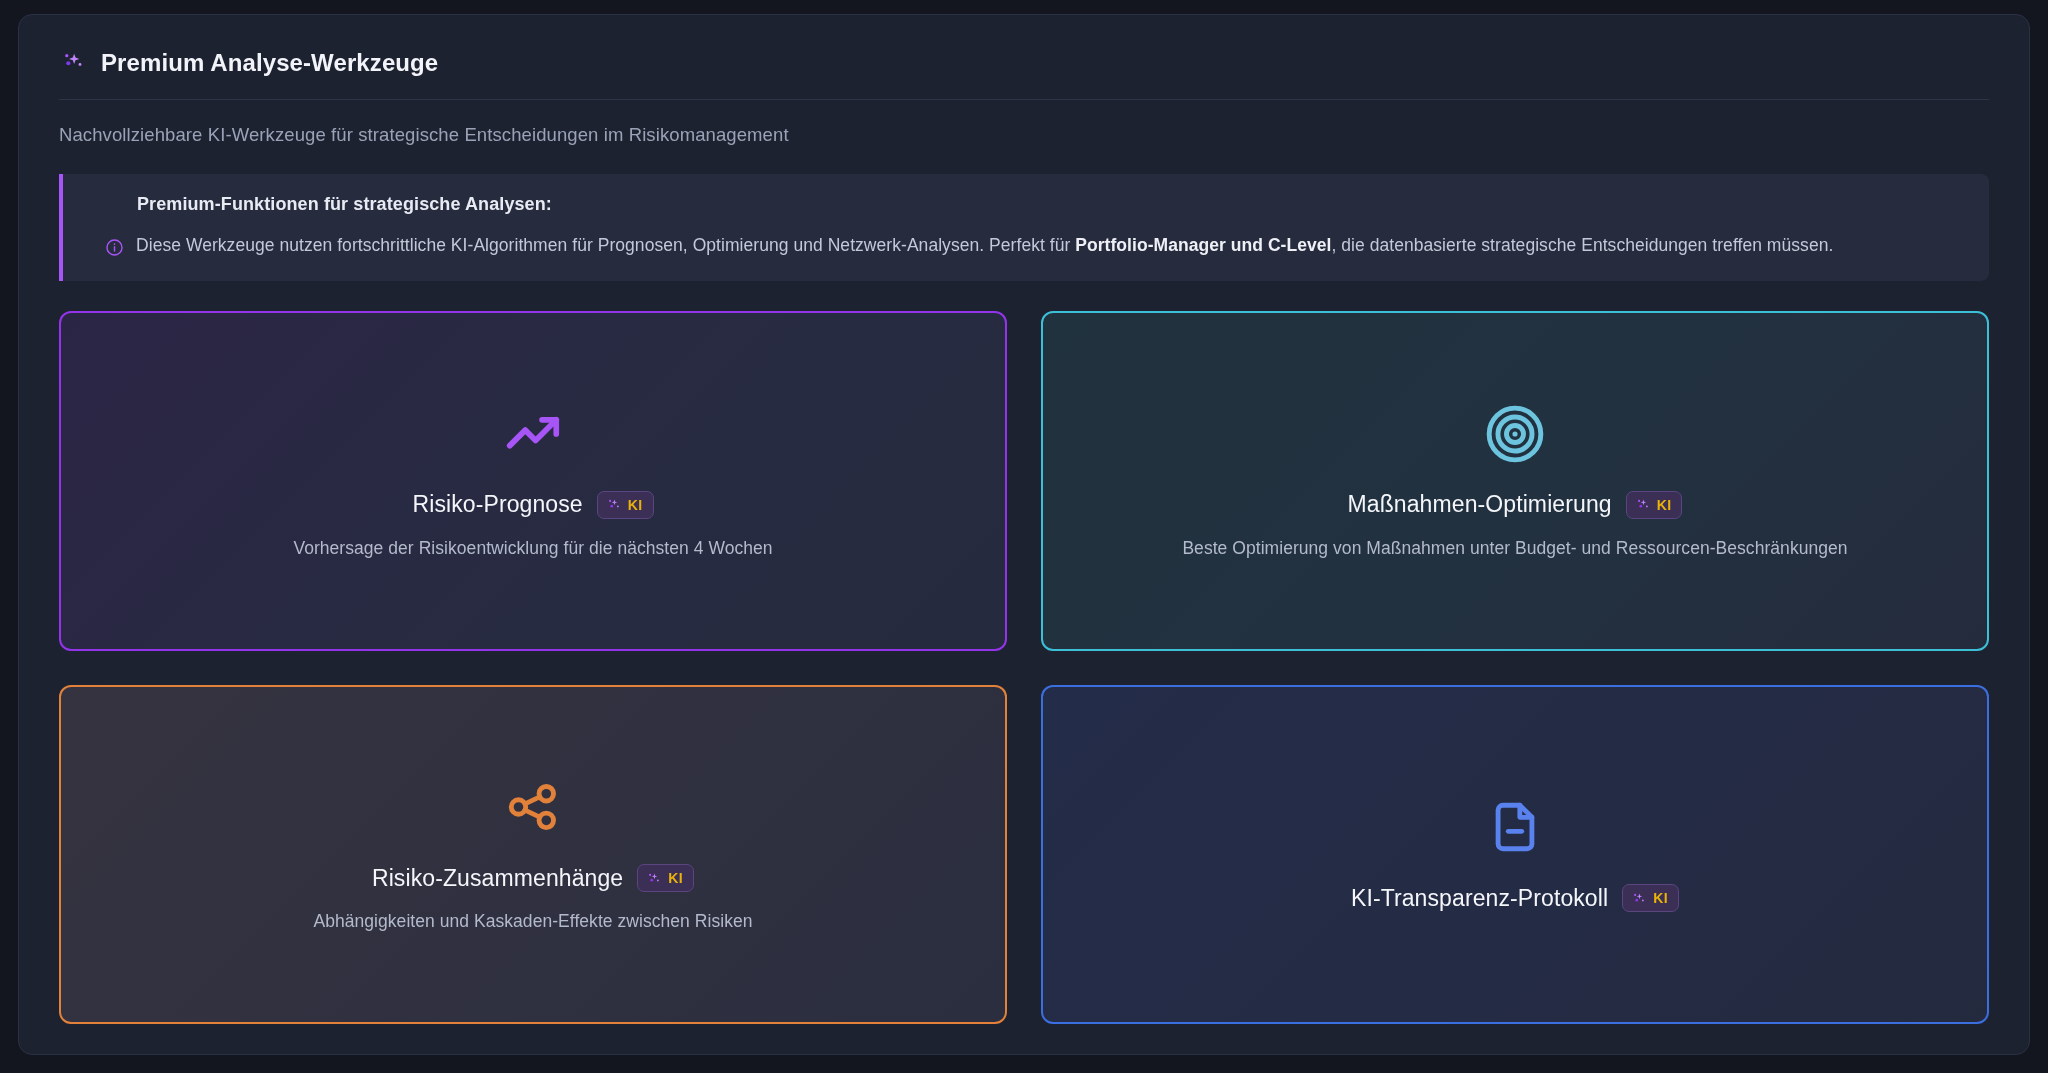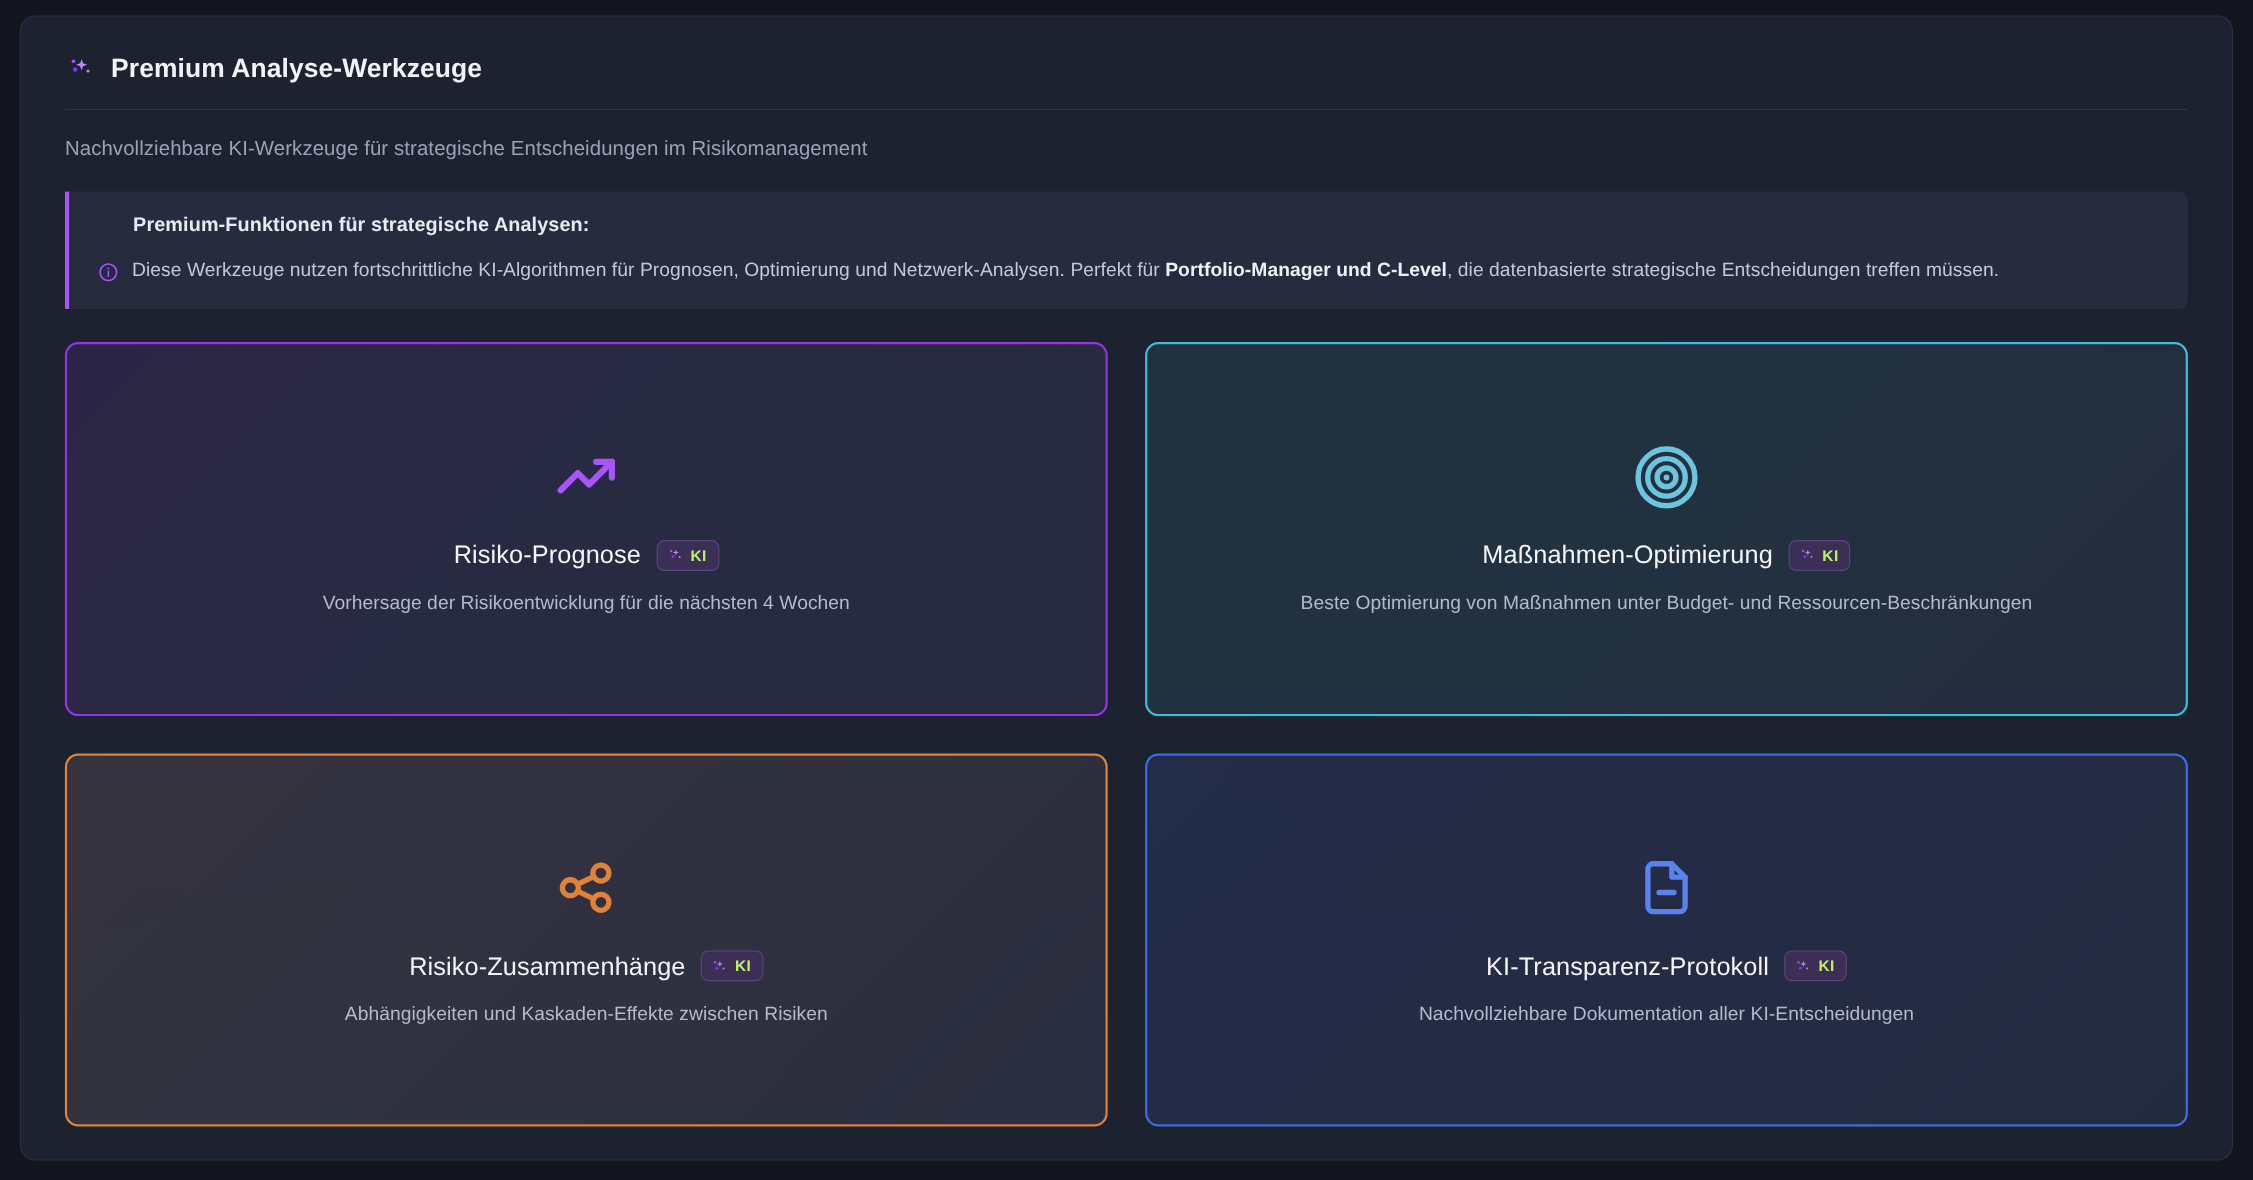--- a/index.html
+++ b/index.html
@@ -59,21 +59,21 @@
     color: #9aa3b6;
     letter-spacing: .1px;
   }
 
   
   .info-banner {
     margin-top: 28px;
     background: #262b3d;
     border-left: 4px solid #a855f7;
     border-radius: 0 8px 8px 0;
-    padding: 20px 26px 22px 26px;
+    padding: 20px 26px 22px 42px;
     position: relative;
   }
 
   .banner-heading {
     font-size: 18px;
     font-weight: bold;
     color: #e8ebf3;
     margin-left: 32px;
     letter-spacing: .1px;
   }
@@ -171,21 +171,21 @@
     border: 1px solid #5a4580;
     border-radius: 7px;
     padding: 5px 10px 5px 8px;
   }
 
   .ki-badge-sparkle { width: 15px; height: 15px; display: block; }
 
   .ki-badge-text {
     font-size: 14px;
     font-weight: bold;
-    color: #bef264;
+    color: #eab308;
     letter-spacing: .4px;
   }
 
   .card-desc {
     margin-top: 19px;
     font-size: 17.5px;
     color: #b3bacb;
     text-align: center;
     letter-spacing: .05px;
   }
@@ -310,18 +310,17 @@
           <span class="ki-badge">
             <svg class="ki-badge-sparkle" viewBox="0 0 24 24" fill="none">
               <path d="M13.5 4 L14.6 7.4 L18 8.5 L14.6 9.6 L13.5 13 L12.4 9.6 L9 8.5 L12.4 7.4 Z" fill="#c084fc"></path>
               <circle cx="6.6" cy="6.2" r="1.7" fill="#a855f7"></circle>
               <circle cx="9.2" cy="14.6" r="2.1" fill="#9333ea"></circle>
               <circle cx="19" cy="15" r="1.4" fill="#c084fc"></circle>
             </svg>
             <span class="ki-badge-text">KI</span>
           </span>
         </div>
-        <p class="card-desc">Nachvollziehbare Dokumentation aller KI-Entscheidungen</p>
       </div>
 
     </div>
   </section>
 </div>
 
 </body></html>

